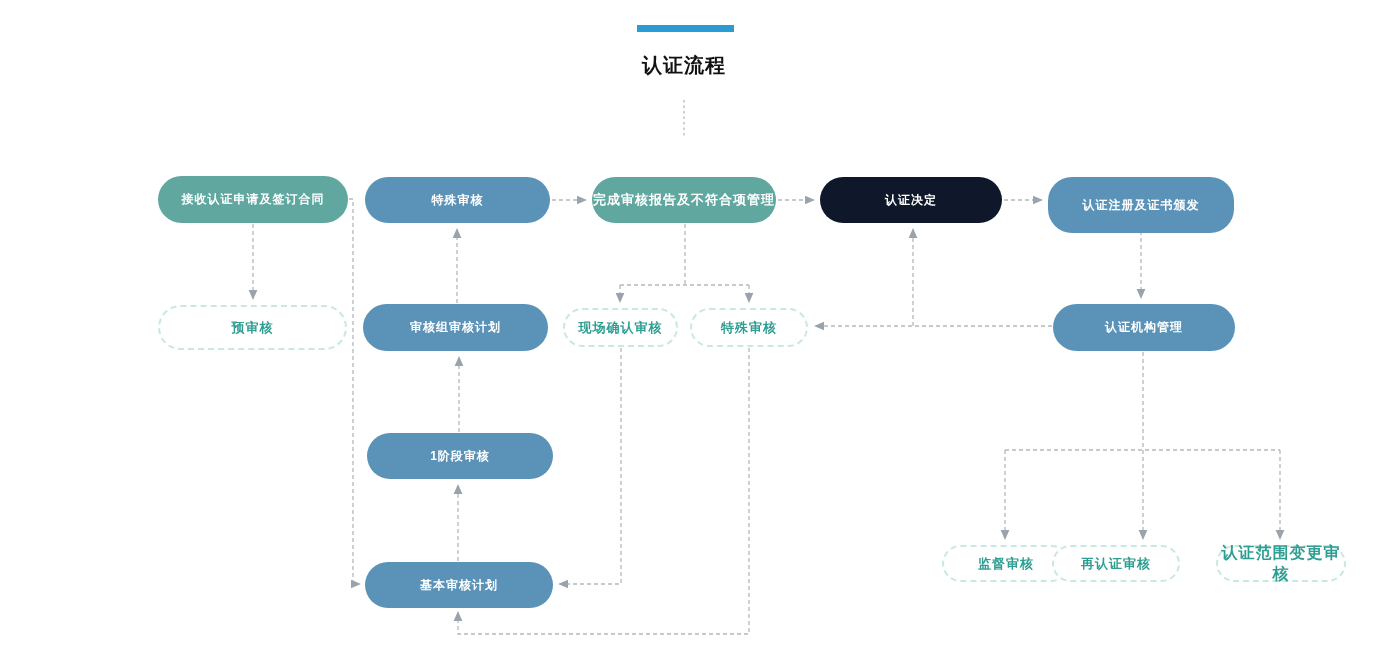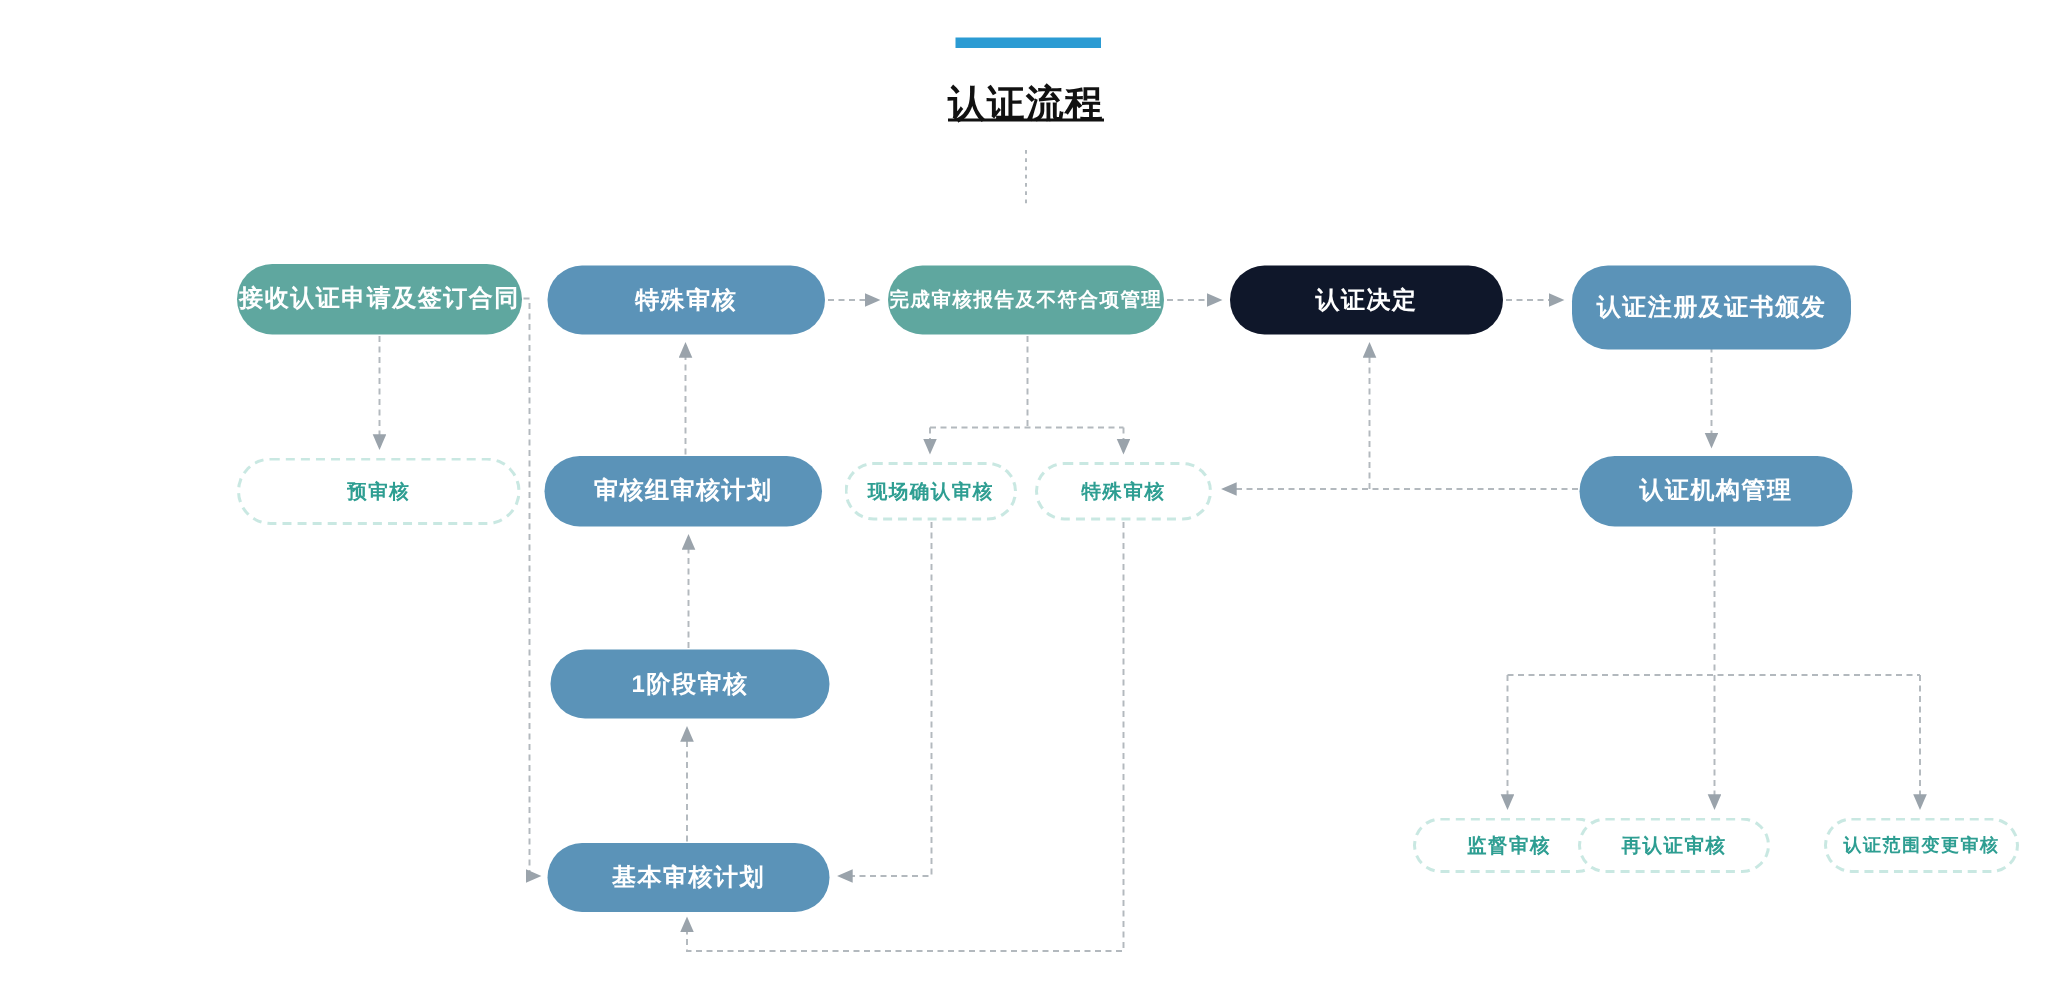--- a/index.html
+++ b/index.html
@@ -1,24 +1,24 @@
 <!DOCTYPE html>
 <html><head>
 <meta charset="utf-8">
 <style>
   html,body{margin:0;padding:0;background:#ffffff;}
   body{font-family:"Liberation Sans","DejaVu Sans",sans-serif;}
   #canvas{position:relative;width:1376px;height:662px;background:#ffffff;overflow:hidden;}
 
   .accent-bar{position:absolute;left:637px;top:25px;width:97px;height:7px;background:#2b9bd3;}
   .page-title{position:absolute;left:534px;top:52px;width:300px;text-align:center;
-    font-size:25px;font-weight:700;color:#111111;letter-spacing:1px;text-decoration:underline;}
+    font-size:20px;font-weight:700;color:#111111;letter-spacing:1px;}
 
   .node{position:absolute;display:flex;align-items:center;justify-content:center;
-    border-radius:24px;font-weight:700;font-size:16px;color:#ffffff;
+    border-radius:24px;font-weight:700;font-size:12px;color:#ffffff;
     letter-spacing:1px;text-align:center;box-sizing:border-box;}
   .node.teal{background:#5fa79f;}
   .node.blue{background:#5b93b8;}
   .node.green{background:#0f172a;}
   .node.dashed{background:#ffffff;border:2px dashed #c9e8e2;color:#2e9e92;font-size:13px;}
 
   
   #n-receive  {left:158px;top:176px;width:190px;height:47px;}
   #n-stage2   {left:365px;top:177px;width:185px;height:46px;}
   #n-report   {left:592px;top:177px;width:184px;height:46px;font-size:13px;}
@@ -30,21 +30,21 @@
   #n-onsite   {left:563px;top:308px;width:115px;height:39px;}
   #n-special  {left:690px;top:308px;width:118px;height:39px;}
   #n-orgmgmt  {left:1053px;top:304px;width:182px;height:47px;}
   
   #n-stage1   {left:367px;top:433px;width:186px;height:46px;}
   
   #n-baseplan {left:365px;top:562px;width:188px;height:46px;}
   
   #n-supervision {left:942px;top:545px;width:128px;height:37px;}
   #n-recert      {left:1052px;top:545px;width:128px;height:37px;}
-  #n-scopechange {left:1216px;top:545px;width:130px;height:37px;font-size:12px;}
+  #n-scopechange {left:1216px;top:545px;width:130px;height:37px;font-size:16px;}
 
   svg.connectors{position:absolute;left:0;top:0;width:1376px;height:662px;pointer-events:none;}
   svg.connectors path.edge{stroke:#b3b9be;stroke-width:1.3;fill:none;stroke-dasharray:4 3;}
   svg.connectors path.dotted{stroke-dasharray:2.5 3;}
 </style>
 </head>
 <body>
 
 <div id="canvas">
 

